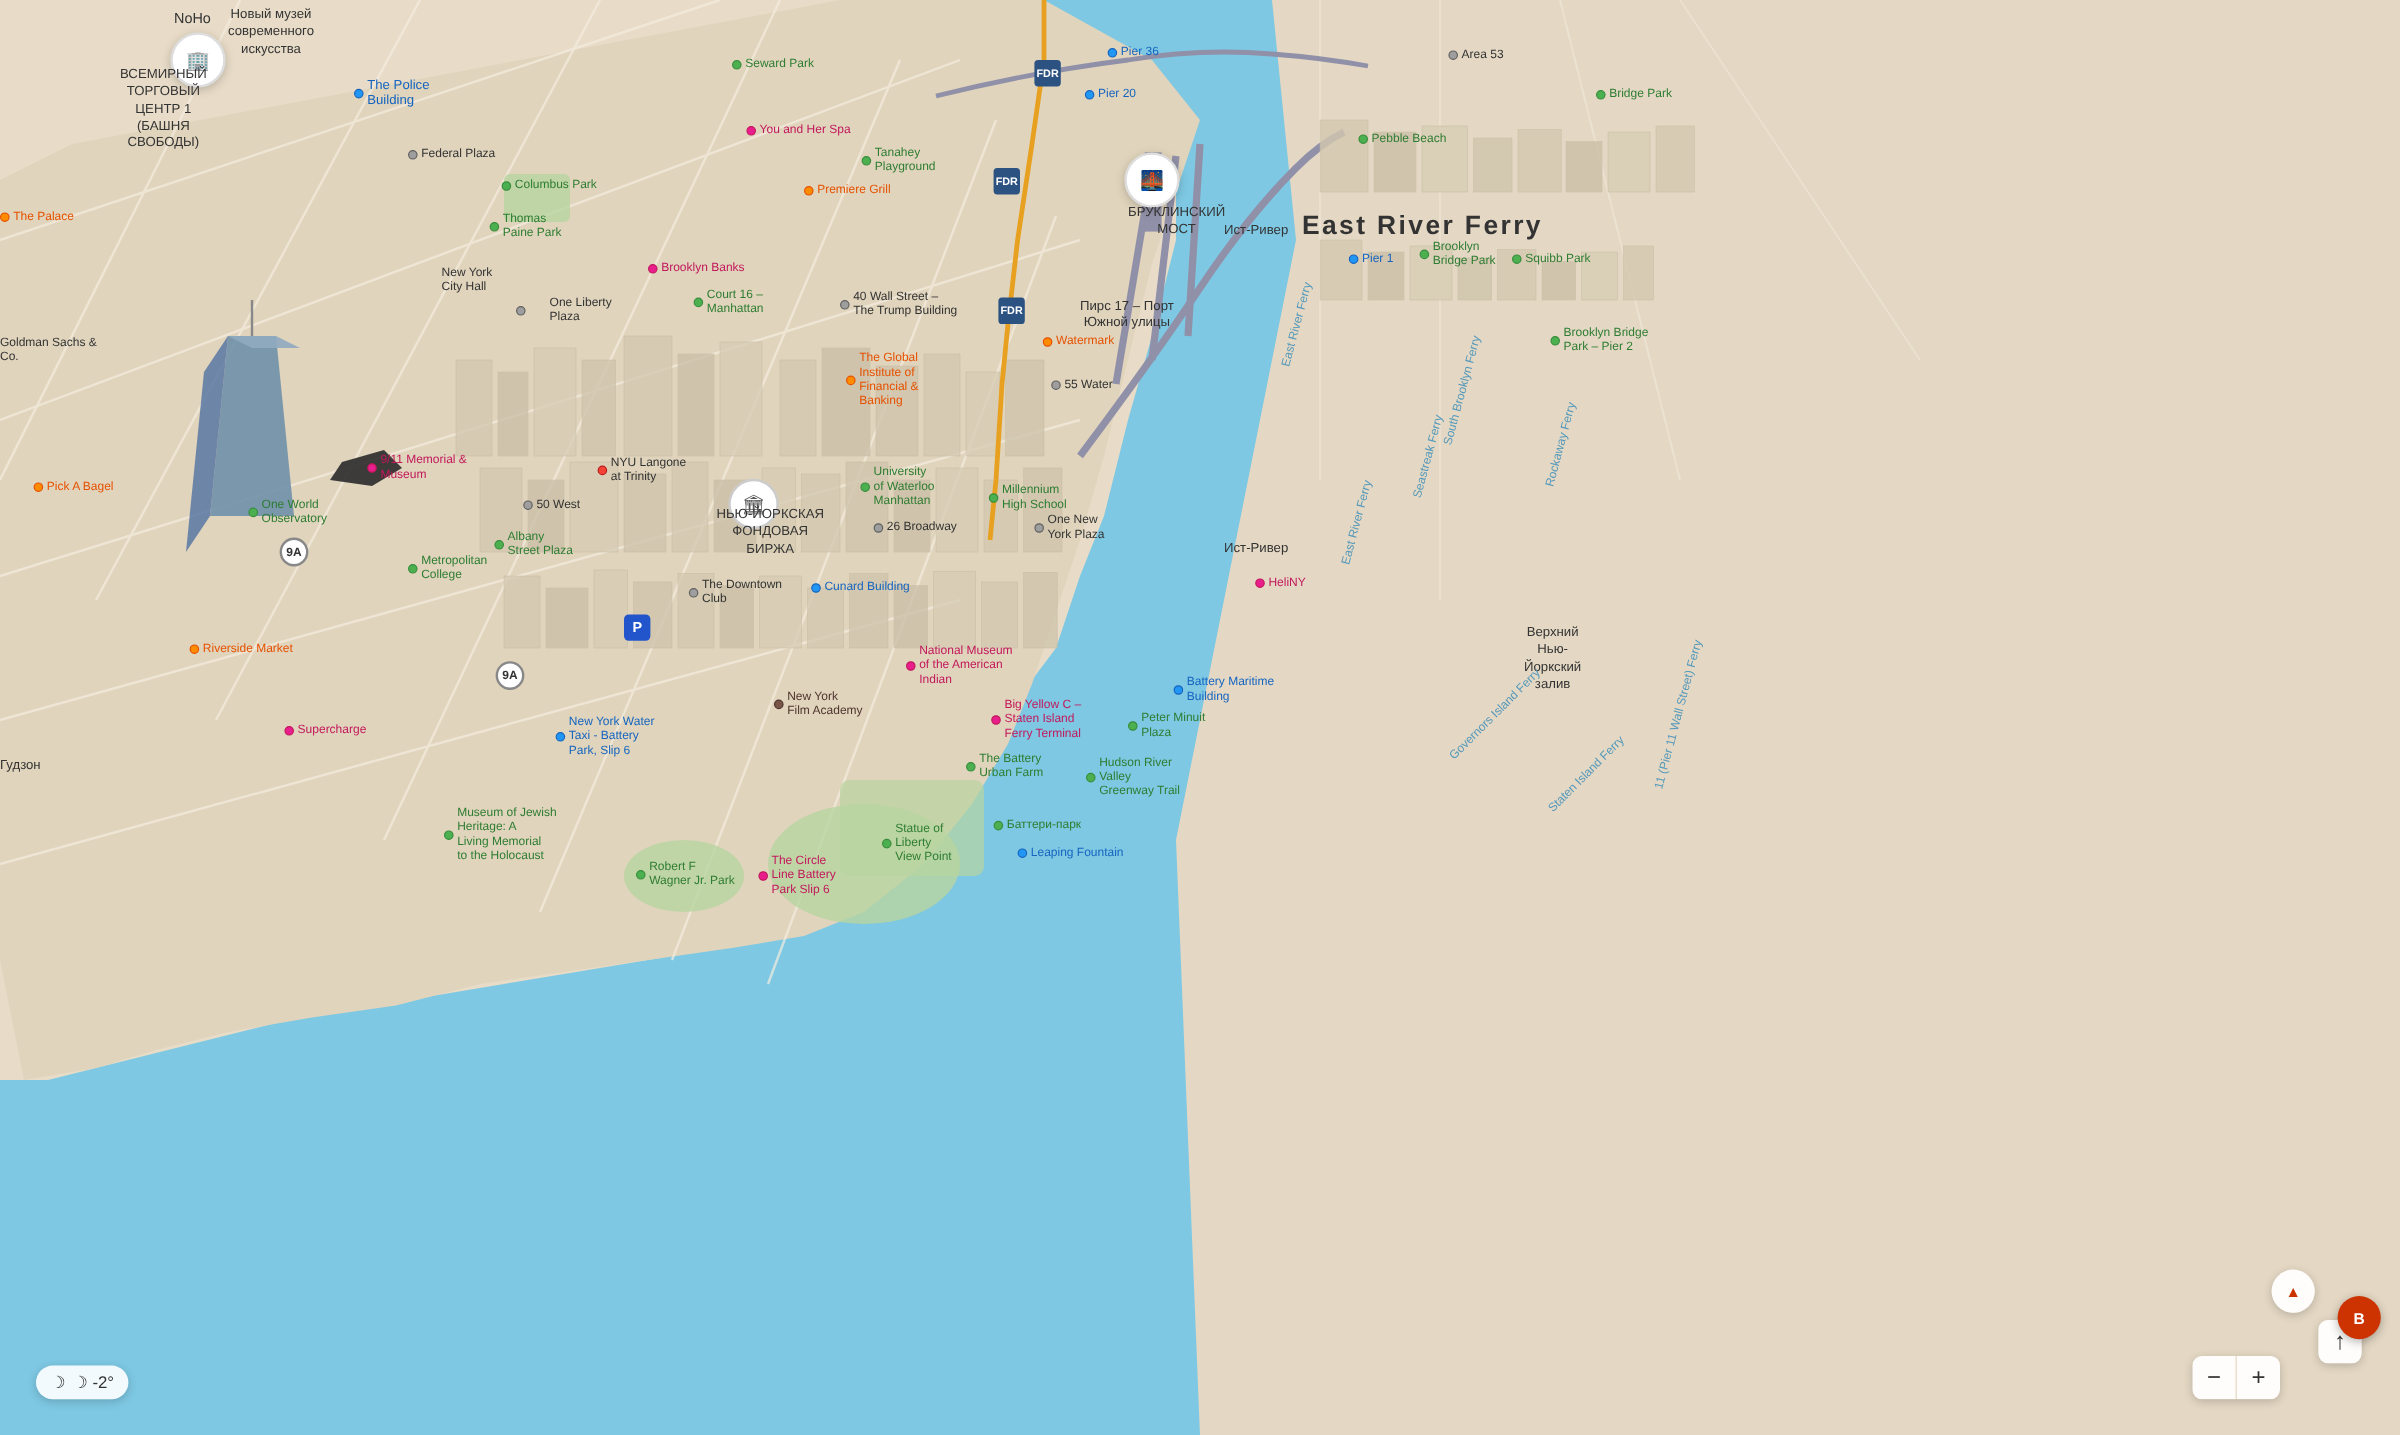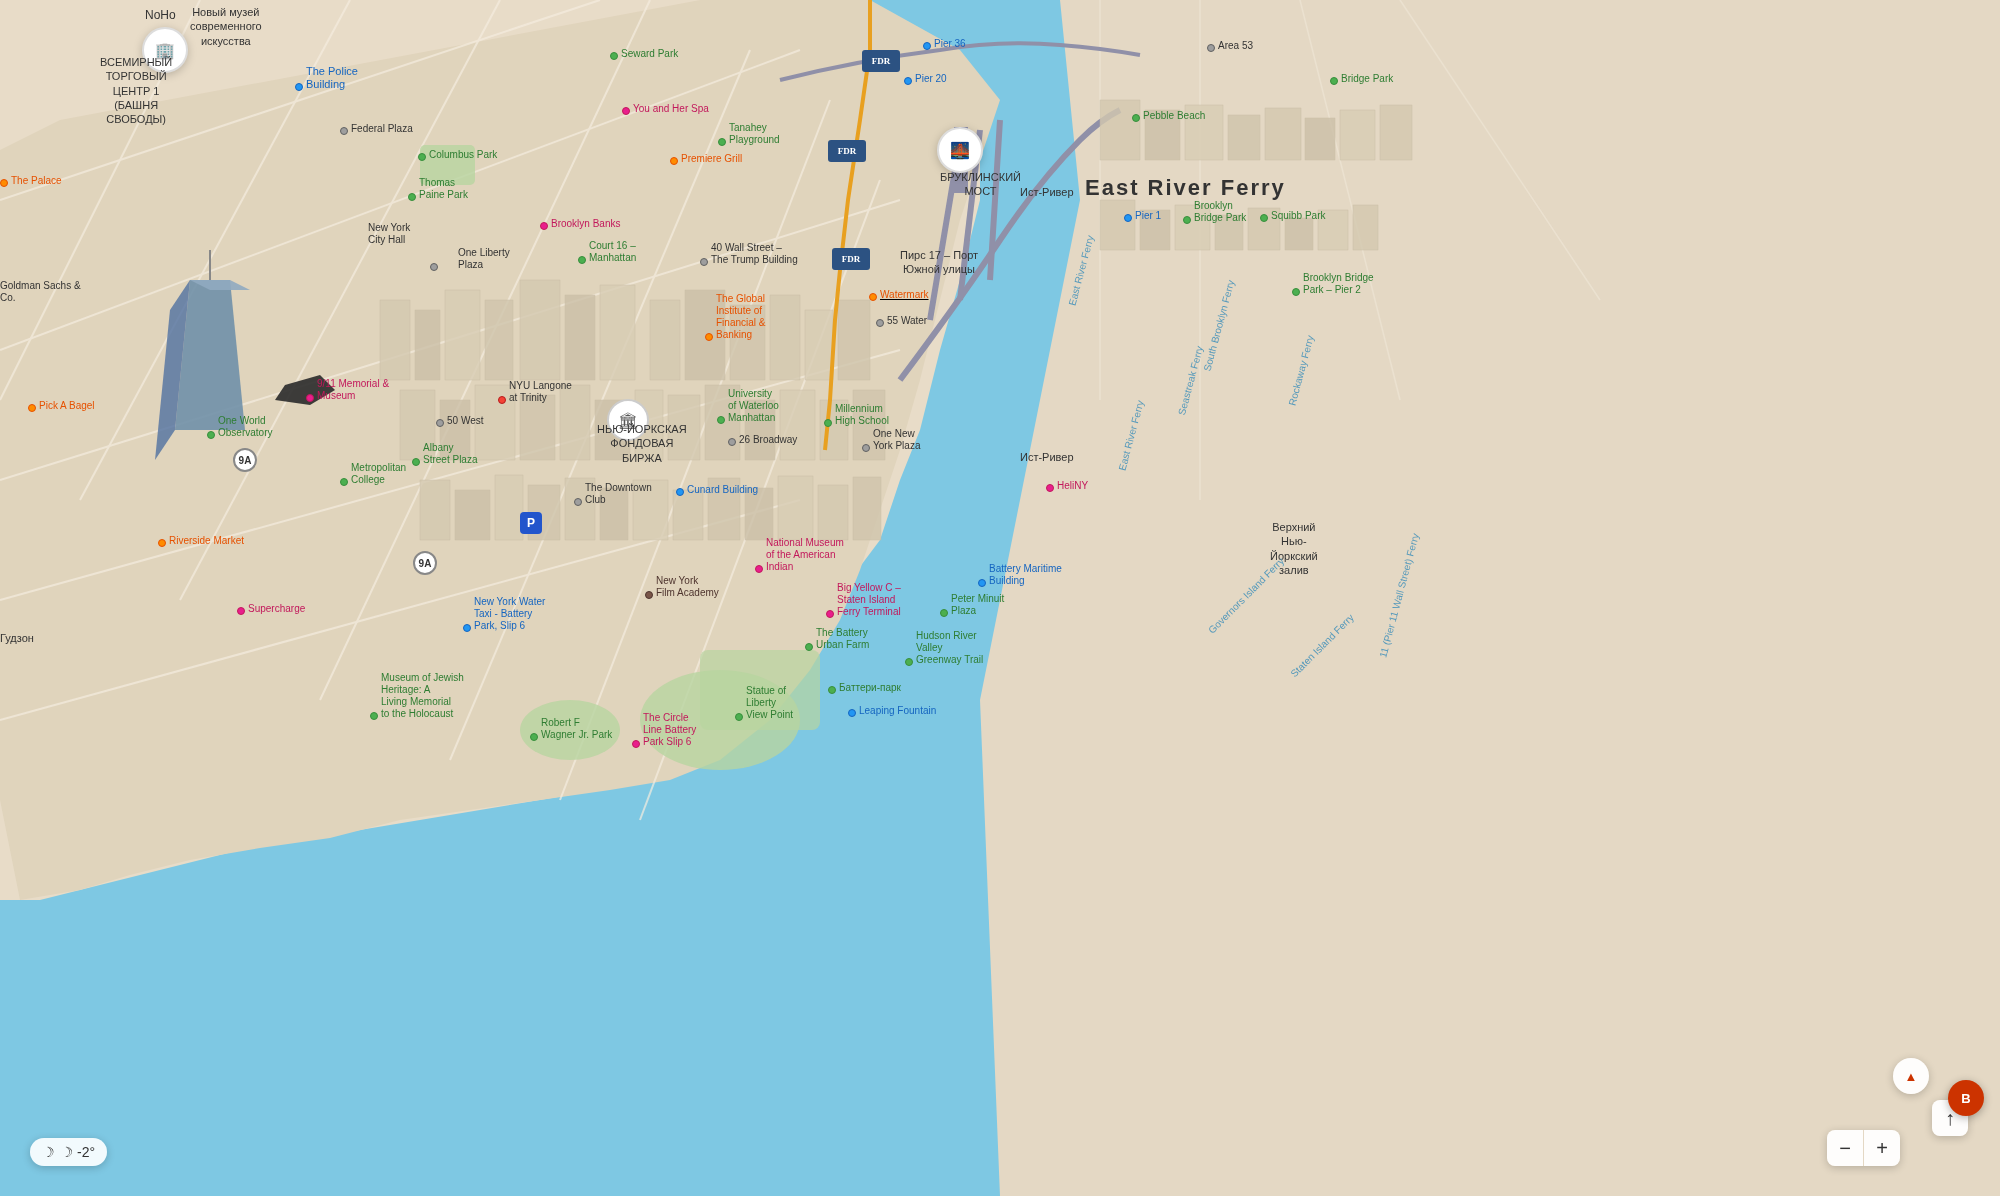--- a/index.html
+++ b/index.html
@@ -30,21 +30,21 @@
       pointer-events: none;
       text-align: center;
     }
     .map-label.medium { font-size: 12px; font-weight: 500; }
     .map-label.ferry { color: #5599bb; font-size: 10px; }
 
     
     .poi-marker {
       position: absolute;
       display: flex;
-      align-items: flex-end;
+      align-items: center;
       gap: 3px;
       white-space: nowrap;
     }
 
     .poi-dot {
       width: 8px;
       height: 8px;
       border-radius: 50%;
       flex-shrink: 0;
     }
@@ -68,27 +68,26 @@
     .poi-label.orange-text { color: #e65100; }
     .poi-label.blue-text { color: #1565c0; }
     .poi-label.brown-text { color: #4e342e; }
 
     
     .highway-shield {
       position: absolute;
       display: flex;
       align-items: center;
       justify-content: center;
-      width: 38px;
+      width: 22px;
       height: 22px;
       border-radius: 4px;
       font-size: 10px;
       font-weight: bold;
       color: white;
-      font-family: Liberation Serif, serif;
     }
 
     .highway-shield.fdr {
       background: #2c5282;
       color: white;
       font-size: 9px;
       border-radius: 3px;
     }
 
     
@@ -512,21 +511,21 @@
     <div class="poi-marker" style="left:848px;top:705px;">
       <div class="poi-dot blue"></div>
       <div class="poi-label blue-text">Leaping Fountain</div>
     </div>
 
     <div class="poi-marker" style="left:1046px;top:480px;">
       <div class="poi-dot pink"></div>
       <div class="poi-label pink-text">HeliNY</div>
     </div>
 
-    <div class="poi-marker" style="left:869px;top:289px;text-decoration:underline;">
+    <div class="poi-marker" style="left:869px;top:279px;">
       <div class="poi-dot orange"></div>
       <div class="poi-label orange-text">Watermark</div>
     </div>
 
     <div class="poi-marker" style="left:876px;top:315px;">
       <div class="poi-dot gray"></div>
       <div class="poi-label">55 Water</div>
     </div>
 
     <div class="poi-marker" style="left:622px;top:103px;">

